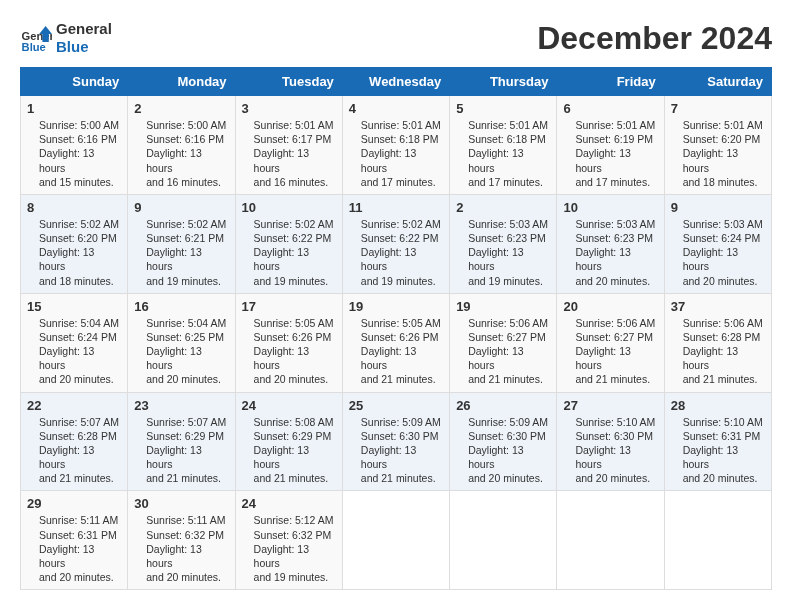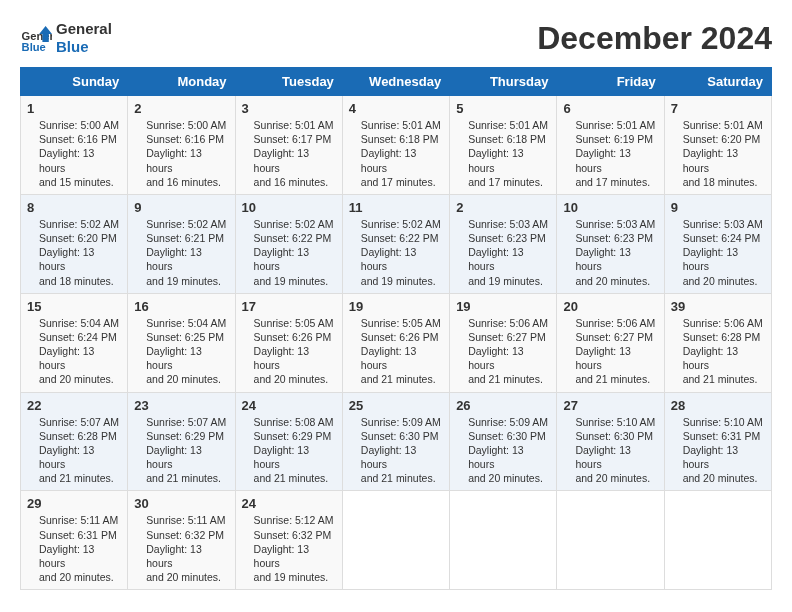--- a/index.html
+++ b/index.html
@@ -195,21 +195,21 @@
         </td>
         <td>
           <span class="day-number">19</span>
           <div class="day-info">Sunrise: 5:06 AM<br>Sunset: 6:27 PM<br>Daylight: 13 hours<br>and 21 minutes.</div>
         </td>
         <td>
           <span class="day-number">20</span>
           <div class="day-info">Sunrise: 5:06 AM<br>Sunset: 6:27 PM<br>Daylight: 13 hours<br>and 21 minutes.</div>
         </td>
         <td>
-          <span class="day-number">39</span>
+          <span class="day-number">37</span>
           <div class="day-info">Sunrise: 5:06 AM<br>Sunset: 6:28 PM<br>Daylight: 13 hours<br>and 21 minutes.</div>
         </td>
       </tr>
       <tr>
         <td>
           <span class="day-number">22</span>
           <div class="day-info">Sunrise: 5:07 AM<br>Sunset: 6:28 PM<br>Daylight: 13 hours<br>and 21 minutes.</div>
         </td>
         <td>
           <span class="day-number">23</span>

